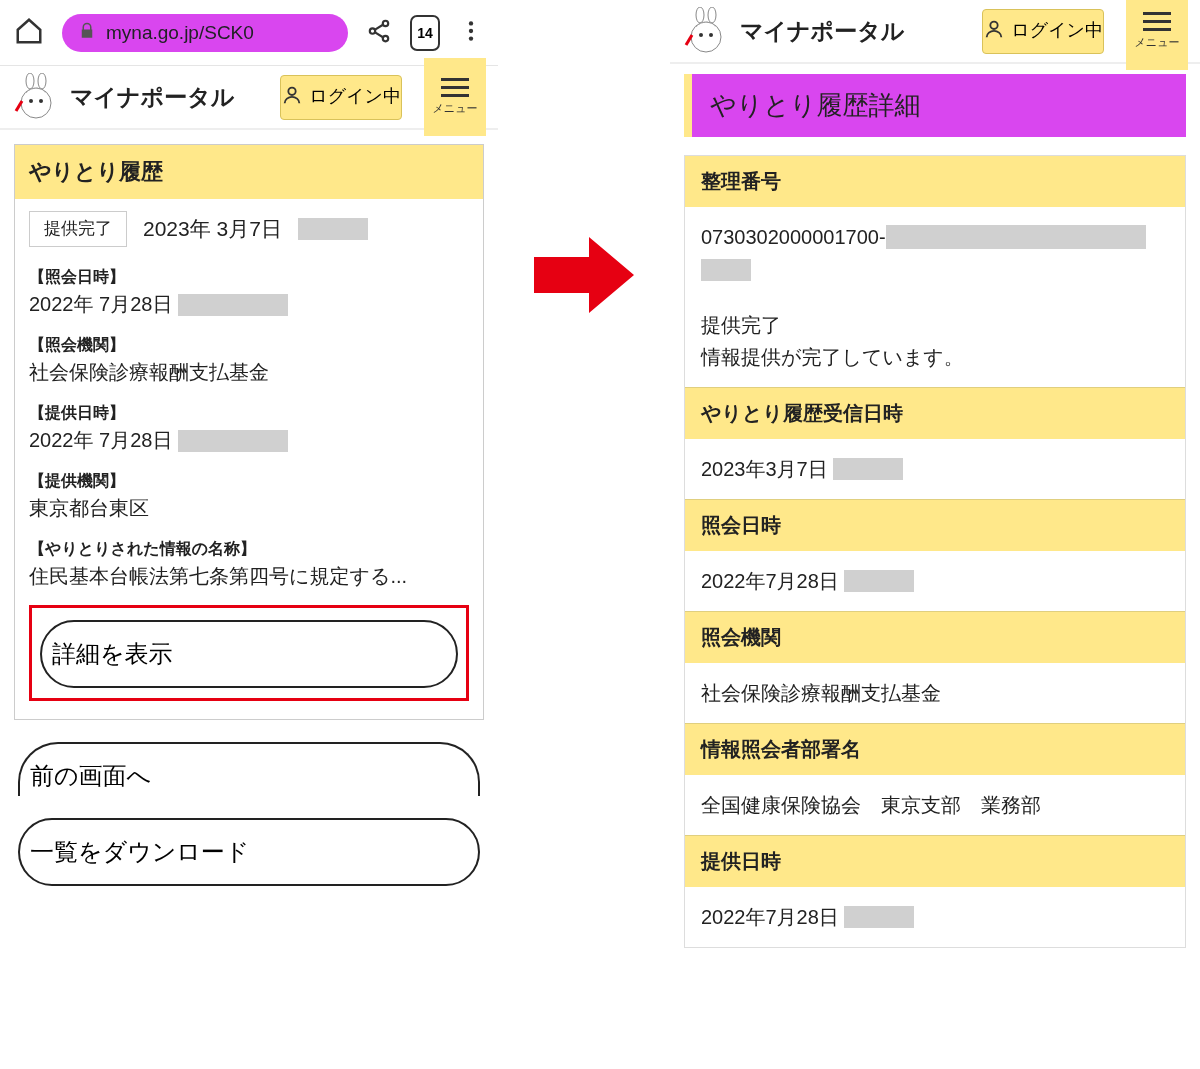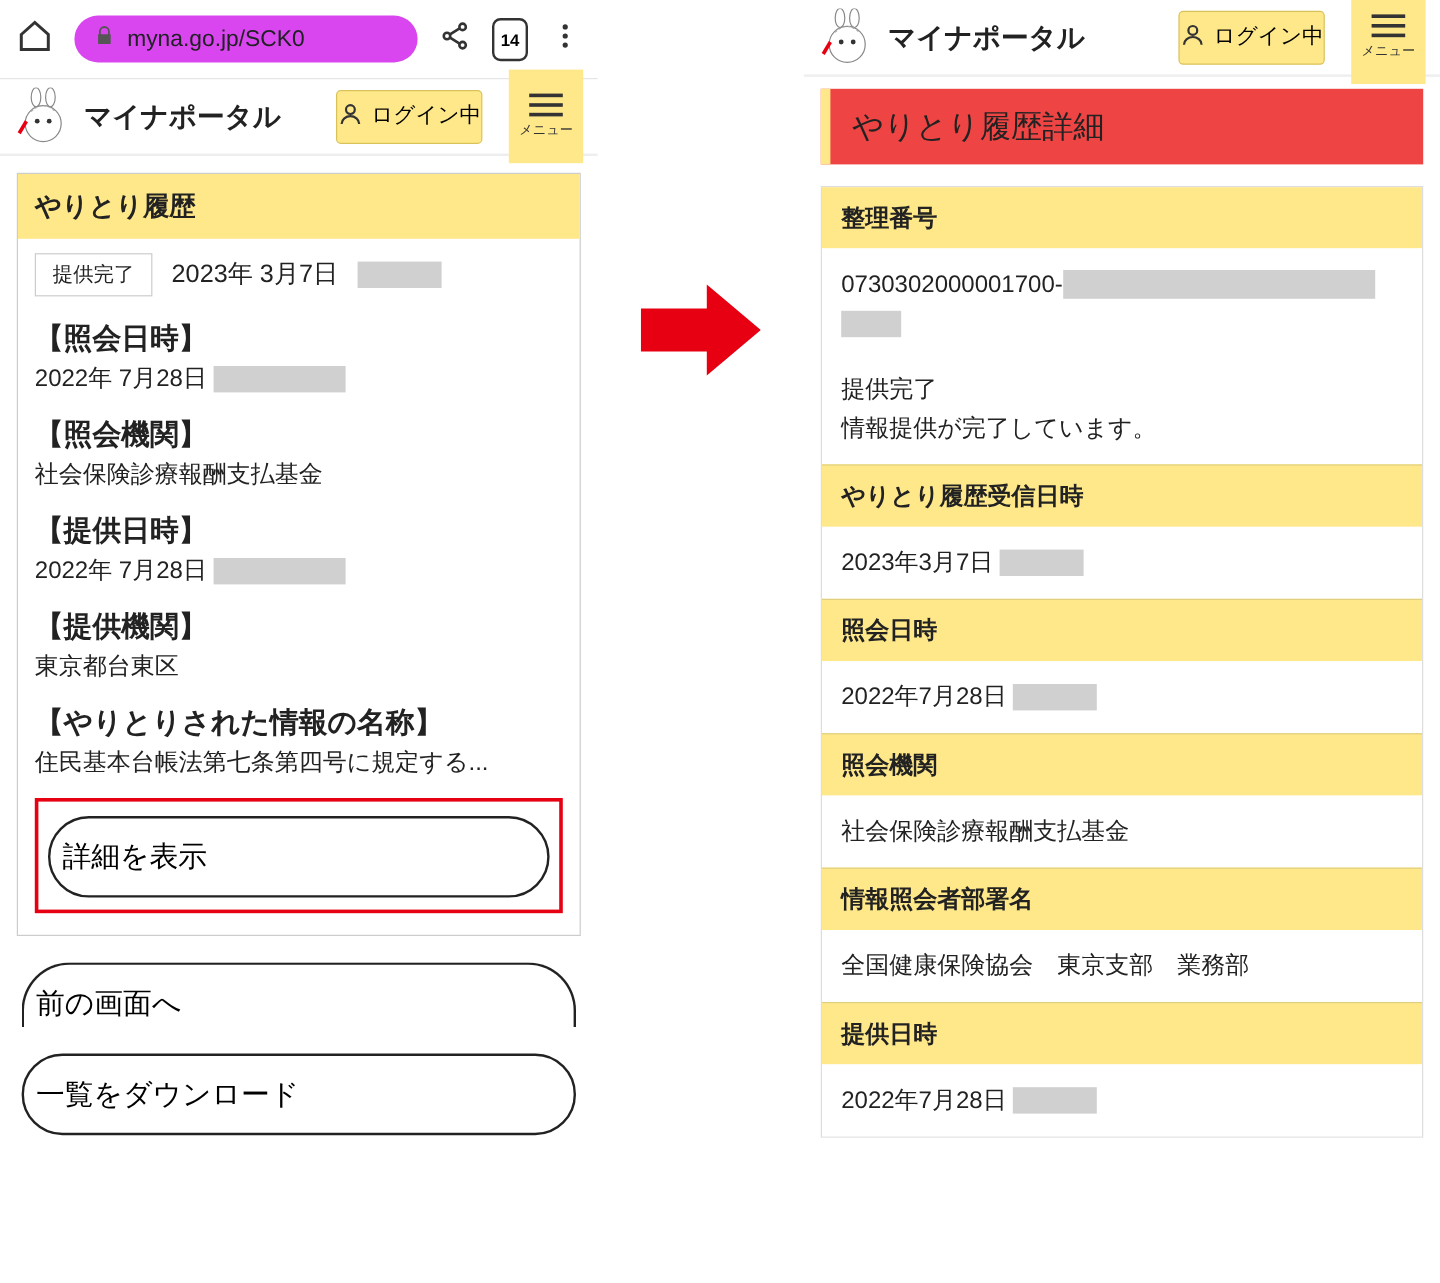--- a/index.html
+++ b/index.html
@@ -146,21 +146,21 @@
       display: inline-block;
       background: #d0d0d0;
       vertical-align: middle;
     }
     .redact.sm { width: 70px; height: 22px; }
     .redact.md { width: 110px; height: 22px; }
     .redact.lg { width: 260px; height: 24px; }
     .redact.xs { width: 50px; height: 22px; }
 
     .field { margin-bottom: 14px; }
-    .field-label { font-weight: 700; font-size: 24px; }
+    .field-label { font-weight: 700; font-size: 16px; }
     .field-value { font-size: 20px; }
 
     .pill-btn {
       display: block;
       width: calc(100% - 8px);
       margin: 6px auto 0;
       border: 2px solid #222;
       border-radius: 40px;
       background: #fff;
       padding: 16px 10px;
@@ -171,21 +171,21 @@
     .highlight-box {
       border: 3px solid #e60012;
       padding: 6px 4px 10px;
       margin-top: 4px;
     }
     .mt { margin-top: 22px; }
 
     
     .right-content { padding: 0; }
     .detail-title-wrap {
-      background: #ef4444;
+      background: #d946ef;
       padding: 14px 14px 14px 18px;
       border-left: 8px solid #ffe88a;
       margin: 10px 14px 18px;
     }
     .detail-title {
       font-size: 26px;
       font-weight: 500;
       color: #222;
     }
     .detail-table { margin: 0 14px; border: 1px solid #ddd; }

